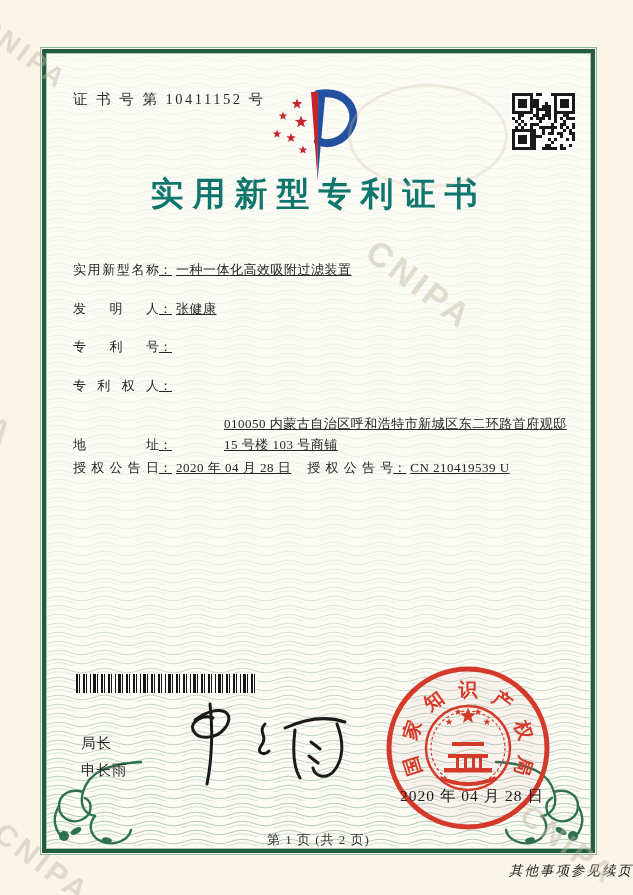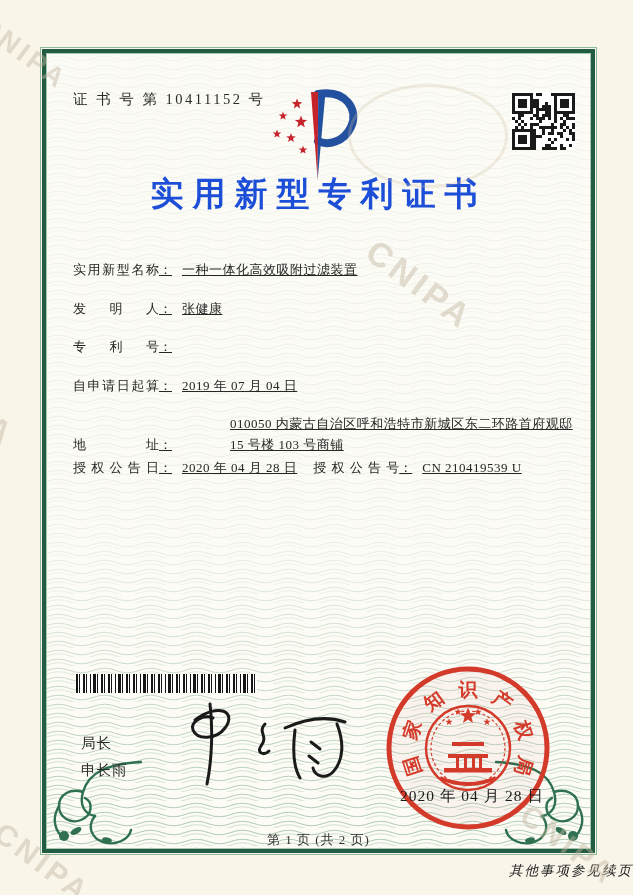--- a/index.html
+++ b/index.html
@@ -24,30 +24,30 @@
   .wm-ellipse { position:absolute; left:348px; top:84px; width:160px; height:104px;
         border:3px solid rgba(208,192,166,0.28); border-radius:50%; z-index:6;
         pointer-events:none; }
 
   
   .certno { position:absolute; left:26px; top:36px; font-size:14.5px; letter-spacing:2.5px;
             color:#2b2b2b; z-index:2; }
   .logo { position:absolute; left:214px; top:30px; z-index:2; }
   .qr { position:absolute; left:464px; top:38px; z-index:2; }
   .title { position:absolute; left:0; top:118px; width:100%; text-align:center;
-           font-size:33px; font-weight:bold; letter-spacing:9px; color:#1d4ed8; z-index:2; }
+           font-size:33px; font-weight:bold; letter-spacing:9px; color:#0f766e; z-index:2; }
 
   
   .fields { position:absolute; left:26px; top:205px; width:500px; z-index:2; }
   .row { margin-bottom:17.5px; line-height:21px; font-size:13px; color:#262626;
          display:flex; align-items:flex-end;text-decoration:underline; }
   .row.addr { margin-bottom:2px;gap:48px; }
   .flabel { white-space:nowrap; }
   .jlabel { display:inline-block; width:86px; text-align:justify; text-align-last:justify; }
-  .fvalue { margin-left:10px; letter-spacing:0.5px; }
+  .fvalue { margin-left:4px; letter-spacing:0.5px; }
   .fvalue.wide { display:inline-block; width:396px; }
   .pair2 { margin-left:16px; }
 
   
   .paras { position:absolute; left:26px; top:469px; width:508px; z-index:2;
            font-size:13.5px; line-height:24.5px; color:#222; text-align:justify;
            font-style:italic; }
   .paras p { text-indent:2em; }
 
   
@@ -285,22 +285,21 @@
           <span class="fvalue">一种一体化高效吸附过滤装置</span>
         </div>
         <div class="row">
           <span class="flabel"><span class="jlabel">发明人</span><span>：</span></span>
           <span class="fvalue">张健康</span>
         </div>
         <div class="row">
           <span class="flabel"><span class="jlabel">专利号</span><span>：</span></span>
         </div>
         <div class="row">
-          <span class="flabel"><span class="jlabel">自申请日起算</span><span>：</span></span>
-          <span class="fvalue">2019 年 07 月 04 日</span>
+          <span class="flabel"><span class="jlabel">专利权人</span><span>：</span></span>
         </div>
         <div class="row addr">
           <span class="flabel"><span class="jlabel">地址</span><span>：</span></span>
           <span class="fvalue wide">010050 内蒙古自治区呼和浩特市新城区东二环路首府观邸 15 号楼 103 号商铺</span>
         </div>
         <div class="row">
           <span class="flabel"><span class="jlabel">授权公告日</span><span>：</span></span>
           <span class="fvalue">2020 年 04 月 28 日</span>
           <span class="flabel pair2"><span class="jlabel">授权公告号</span><span>：</span></span>
           <span class="fvalue">CN 210419539 U</span>

